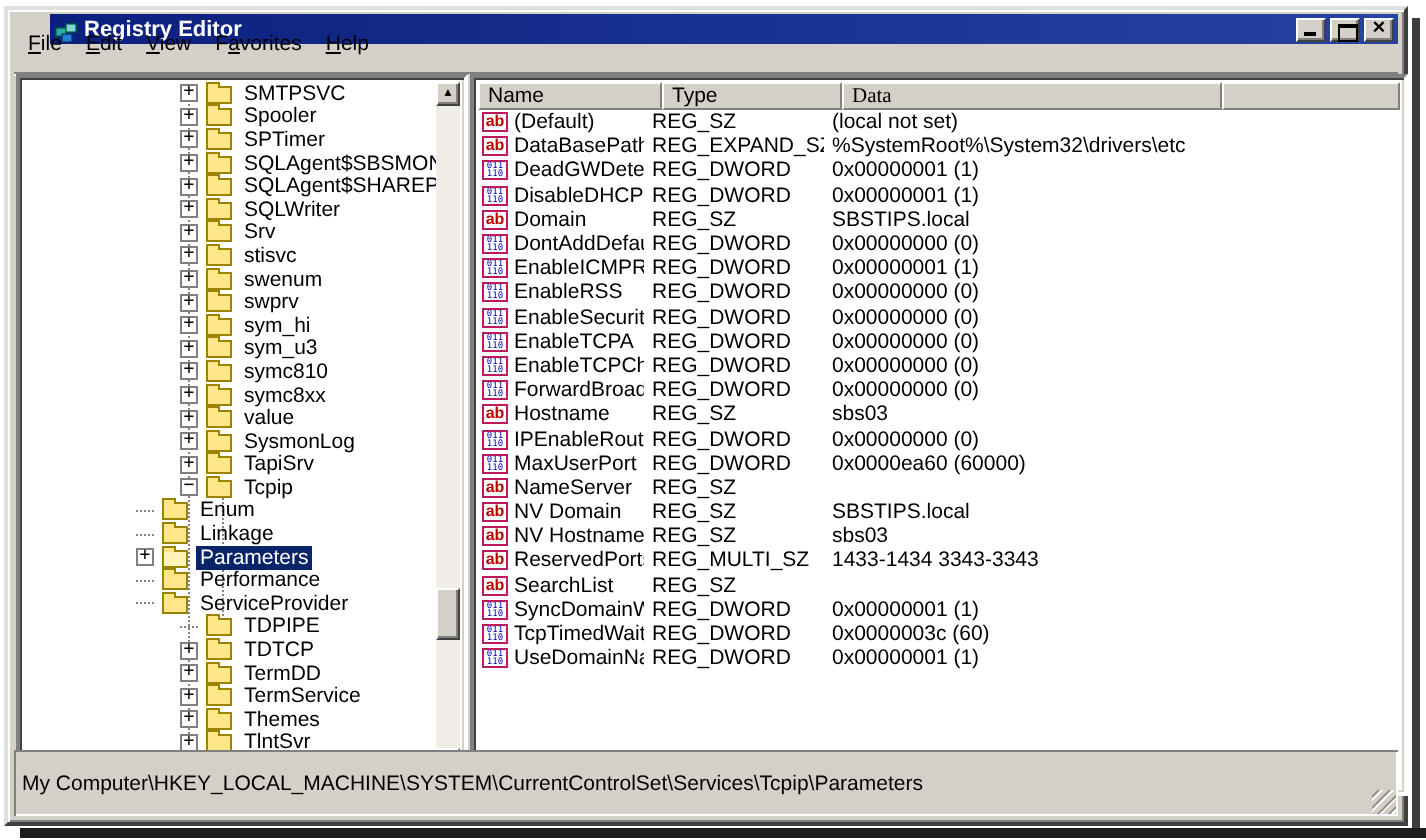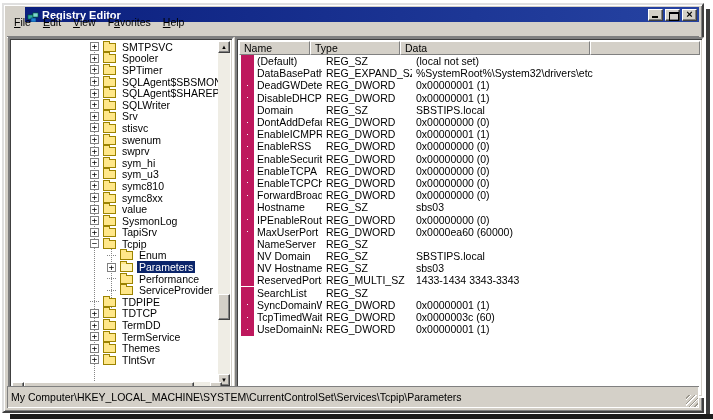--- a/index.html
+++ b/index.html
@@ -54,21 +54,21 @@
   .tree-inner { position:absolute; left:2px; top:2px; right:2px; bottom:2px; background:#fff; }
   .tree-content { position:absolute; left:0; top:0; width:210px; height:345px; overflow:hidden; }
   .splitter { position:absolute; left:230px; top:32px; width:3px; height:361px; background:#d4d0c8; }
 
   .guide { position:absolute; width:1px; border-left:1px dotted #858585; }
   .guide-a { left:82px; top:6px; height:336px; }
   .guide-b { left:99px; top:203px; height:70px; }
 
   .tree-row { position:relative; height:11.6px; display:flex; align-items:center; white-space:nowrap; font-size:10.5px; color:#000; }
   .tree-row.lvl1 { padding-left:78px; }
-  .tree-row.lvl2 { padding-left:95px; }
+  .tree-row.lvl2 { padding-left:56px; }
   .expand-box {
     flex:0 0 auto; width:9px; height:9px; background:#fff; border:1px solid #808080;
     font-size:9px; line-height:6px; text-align:center; color:#000; margin-right:4px;
     font-family:"DejaVu Sans Mono", monospace;
   }
   .stub { flex:0 0 9px; height:1px; border-top:1px dotted #858585; margin-right:4px; }
   .folder { flex:0 0 auto; position:relative; width:13px; height:9px; background:#ffe789; border:1px solid #9c8300; margin-right:4px; margin-top:1px; }
   .folder::before { content:""; position:absolute; left:-1px; top:-3px; width:5px; height:2px; background:#ffe789; border:1px solid #9c8300; border-bottom:none; }
   .folder.open { background:#fff3b8; }
   .tlabel { padding:0 2px; }
@@ -95,35 +95,35 @@
   
   .list-panel { position:absolute; left:231px; top:32px; width:469px; height:361px; }
   .list-inner { position:absolute; left:2px; top:2px; right:2px; bottom:2px; background:#fff; overflow:hidden; }
   .list-header { display:flex; height:14px; }
   .hcell {
     flex:0 0 auto; background:#d4d0c8; font-size:10.5px; color:#000; padding:0 0 0 4px;
     border-top:1px solid #ffffff; border-left:1px solid #ffffff;
     border-right:1px solid #808080; border-bottom:1px solid #808080;
     white-space:nowrap; overflow:hidden; line-height:13px;
   }
-  .hcell.col0 { width:71px; } .hcell.col1 { width:90px; } .hcell.col2 { width:190px; }
+  .hcell.col0 { width:92px; } .hcell.col1 { width:90px; } .hcell.col2 { width:190px;font-family:Liberation Serif, serif; }
   .hcell.fill { flex:1; }
   .list-row { display:flex; height:12.2px; align-items:center; font-size:10.5px; color:#000; white-space:nowrap; }
   .lcell { flex:0 0 auto; overflow:hidden; white-space:nowrap; padding-left:4px; }
   .lcell.name { width:83px; display:flex; align-items:center; padding-left:2px; }
   .lcell.type { width:90px; }
   .lcell.data { flex:1; }
-  .vicon { flex:0 0 auto; width:13px; height:10px; margin-right:3px; border:6px solid #be185d; background:#fff; text-align:center; overflow:hidden; }
+  .vicon { flex:0 0 auto; width:13px; height:10px; margin-right:3px; border:1px solid #be185d; background:#fff; text-align:center; overflow:hidden; }
   .vicon.sz { color:#c00000; font-weight:bold; font-size:8px; line-height:8px; font-family:"Liberation Sans",sans-serif; }
   .vicon.dword { color:#0000bb; font-family:"DejaVu Sans Mono", monospace; font-size:4.5px; line-height:4px; letter-spacing:0; padding-top:1px; }
   .vicon.dword div { height:4px; }
 
   
   .statusbar {
-    position:absolute; left:3px; bottom:3px; right:3px; height:22px;
+    position:absolute; left:3px; bottom:3px; right:3px; height:33px;
     background:#d4d0c8; font-size:10.5px; color:#000;
     box-shadow: inset 1px 1px 0 #808080, inset -1px -1px 0 #ffffff;
     display:flex; align-items:center; padding:0 4px; white-space:nowrap; overflow:hidden;
   }
   .statusbar .path { flex:1; overflow:hidden; }
   .grip {
     position:absolute; right:1px; bottom:1px; width:12px; height:12px;
     background:repeating-linear-gradient(135deg, transparent 0 2px, #9a968c 2px 3px, #ffffff 3px 4px);
   }
 </style>
@@ -249,20 +249,25 @@
             </div>
             <div class="tree-row lvl1">
               <span class="expand-box">−</span>
               <span class="folder"></span>
               <span class="tlabel">Tcpip</span>
             </div>
             <div class="tree-row lvl2">
               <span class="stub"></span>
               <span class="folder"></span>
               <span class="tlabel">Enum</span>
+            </div>
+            <div class="tree-row lvl2">
+              <span class="stub"></span>
+              <span class="folder"></span>
+              <span class="tlabel">Linkage</span>
             </div>
             <div class="tree-row lvl2 sel">
               <span class="expand-box">+</span>
               <span class="folder open"></span>
               <span class="tlabel">Parameters</span>
             </div>
             <div class="tree-row lvl2">
               <span class="stub"></span>
               <span class="folder"></span>
               <span class="tlabel">Performance</span>

